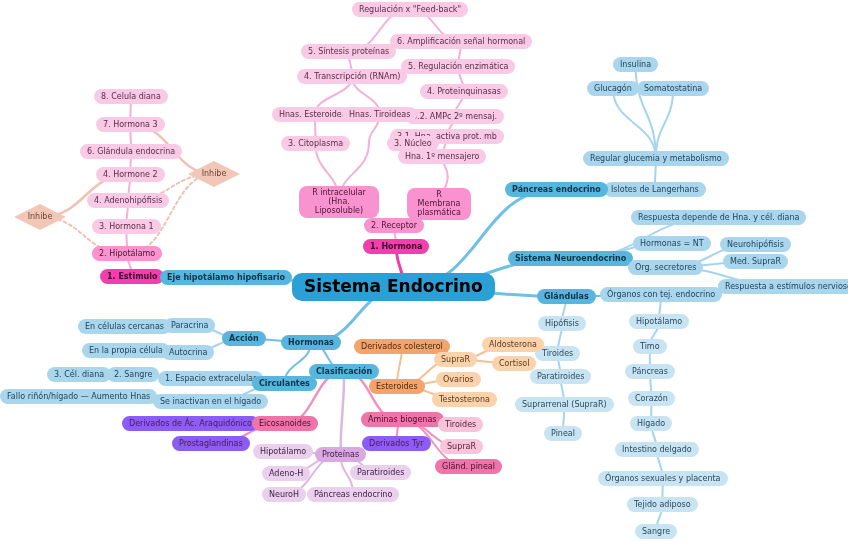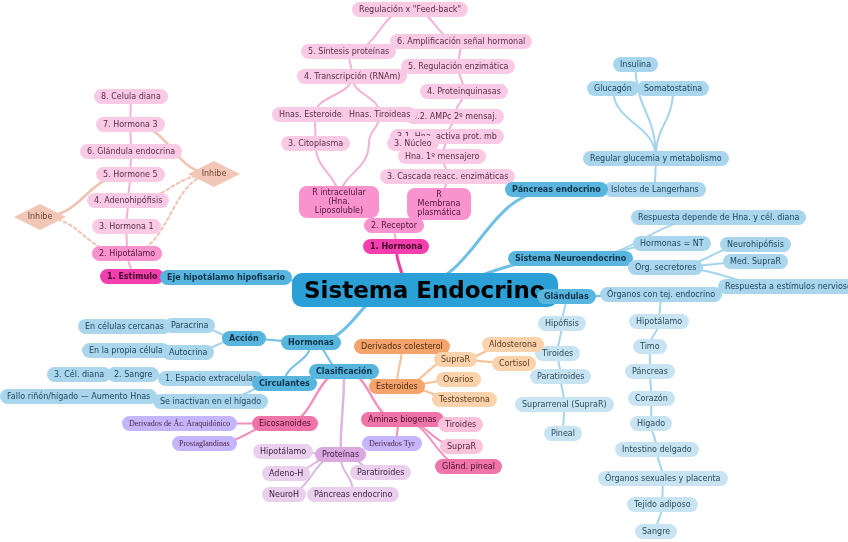--- a/index.html
+++ b/index.html
@@ -10,33 +10,33 @@
   #edges { position:absolute; left:0; top:0; z-index:1; }
   .node {
     position:absolute; z-index:2; box-sizing:border-box;
     display:flex; align-items:center; justify-content:center;
     padding:2px 7px; border-radius:8px;
     font-size:8px; line-height:1.15; text-align:center; white-space:nowrap;
     cursor:pointer; min-height:15px;
   }
   .wrap { white-space:normal; }
   .center-node { background:#2ba0d7; color:#000000; font-weight:bold;
-                 font-size:23px; border-radius:10px; padding:4px 12px; }
+                 font-size:17px; border-radius:10px; padding:4px 12px; }
   .pink-light { background:#f9cae6; color:#5c2b45; }
   .pink-mid   { background:#f893cf; color:#4d1434; }
   .magenta    { background:#f33fae; color:#41082a; font-weight:bold; }
   .diamond    { background:#f3c7b7; color:#6b4537; border-radius:0;
                 clip-path:polygon(50% 0,100% 50%,50% 100%,0 50%); }
   .blue-mid   { background:#58b6de; color:#10344a; font-weight:bold; }
   .blue-light { background:#a9d6ec; color:#1f4459; }
   .blue-pale  { background:#c8e4f3; color:#2a4a5e; }
   .orange-mid { background:#f3a36c; color:#4e2a0f; }
   .orange-light{ background:#fad3ad; color:#5a3a1a; }
   .rose-dark  { background:#ee74a9; color:#460f2b; }
-  .rose-mid   { background:#c4b5fd; color:#4d1f37;font-family:Liberation Serif, serif; }
+  .rose-mid   { background:#8b5cf6; color:#4d1f37; }
   .rose-light { background:#f9c3db; color:#4d1f37; }
   .lilac-mid  { background:#d9a9df; color:#3a1c42; }
   .lilac-light{ background:#ead0ed; color:#3a1c42; }
 </style>
 </head>
 <body>
 
 <div id="stage">
   <svg id="edges" width="848" height="542">
       <path d="M 410.078125 9.5 C 379.34375 9.5, 379.34375 51.5, 348.609375 51.5" fill="none" stroke="#f3b1d7" stroke-width="2" stroke-linecap="round"></path>
@@ -141,33 +141,32 @@
 <div class="node center-node" style="left: 292px; top: 273px;">Sistema Endocrino</div>
     <div class="node pink-light" style="left: 352px; top: 2px;">Regulación x "Feed-back"</div>
     <div class="node pink-light" style="left: 301px; top: 44px;">5. Síntesis proteínas</div>
     <div class="node pink-light" style="left: 297px; top: 69px;">4. Transcripción (RNAm)</div>
     <div class="node pink-light" style="left: 390px; top: 34px;">6. Amplificación señal hormonal</div>
     <div class="node pink-light" style="left: 401px; top: 59px;">5. Regulación enzimática</div>
     <div class="node pink-light" style="left: 420px; top: 84px;">4. Proteinquinasas</div>
     <div class="node pink-light" style="left: 405px; top: 109px;">3.2. AMPc 2º mensaj.</div>
     <div class="node pink-light" style="left: 390px; top: 129px;">3.1. Hna. activa prot. mb</div>
     <div class="node pink-light" style="left: 398px; top: 149px;">Hna. 1º mensajero</div>
-    <div class="node pink-light" style="left: 380px; top: 169px;">3. Cascada reacc. enzimáticas</div>
     <div class="node pink-light" style="left: 272px; top: 107px;">Hnas. Esteroideas</div>
     <div class="node pink-light" style="left: 342px; top: 107px;">Hnas. Tiroideas</div>
     <div class="node pink-light" style="left: 281px; top: 136px;">3. Citoplasma</div>
     <div class="node pink-light" style="left: 343px; top: 136px; margin-left: 44px;">3. Núcleo</div>
     <div class="node pink-mid wrap" style="left: 407px; top: 188px; width: 64px;">R Membrana plasmática</div>
     <div class="node pink-mid wrap" style="left: 299px; top: 186px; width: 80px;">R intracelular (Hna. Liposoluble)</div>
     <div class="node pink-mid" style="left: 364px; top: 218px;">2. Receptor</div>
     <div class="node magenta" style="left: 363px; top: 239px;">1. Hormona</div>
     <div class="node pink-light" style="left: 94px; top: 89px;">8. Celula diana</div>
     <div class="node pink-light" style="left: 96px; top: 117px;">7. Hormona 3</div>
     <div class="node pink-light" style="left: 80px; top: 144px;">6. Glándula endocrina</div>
-    <div class="node pink-light" style="left: 96px; top: 167px;">5. Hormone 5</div>
+    <div class="node pink-light" style="left: 96px; top: 167px;">4. Hormone 2</div>
     <div class="node pink-light" style="left: 87px; top: 193px;">4. Adenohipófisis</div>
     <div class="node pink-light" style="left: 92px; top: 219px;">3. Hormona 1</div>
     <div class="node pink-mid" style="left: 92px; top: 246px;">2. Hipotálamo</div>
     <div class="node magenta" style="left: 100px; top: 269px;">1. Estimulo</div>
     <div class="node blue-mid" style="left: 160px; top: 270px;">Eje hipotálamo hipofisario</div>
     <div class="node diamond" style="left: 14px; top: 204px; width: 52px; height: 26px;">Inhibe</div>
     <div class="node diamond" style="left: 188px; top: 161px; width: 52px; height: 26px;">Inhibe</div>
     <div class="node blue-light" style="left: 613px; top: 57px;">Insulina</div>
     <div class="node blue-light" style="left: 587px; top: 81px;">Glucagón</div>
     <div class="node blue-light" style="left: 637px; top: 81px;">Somatostatina</div>

